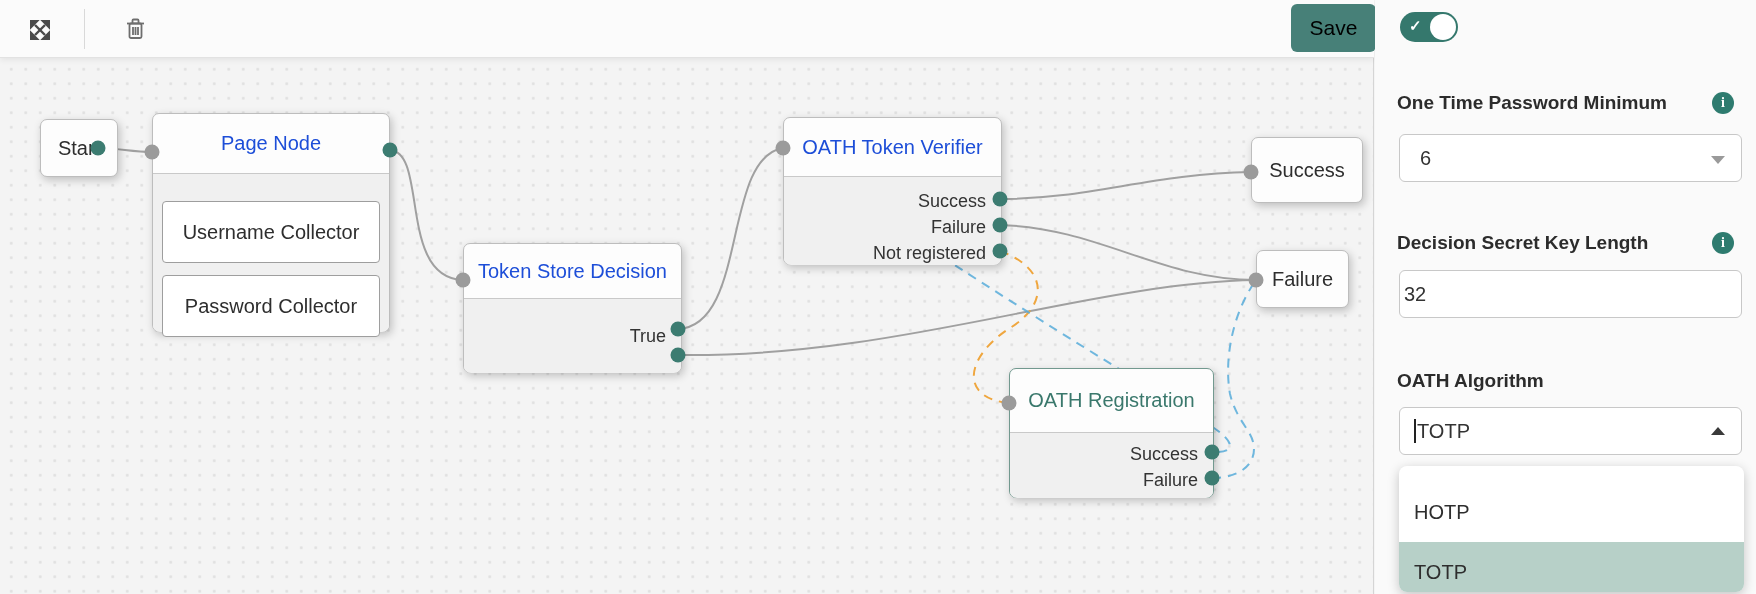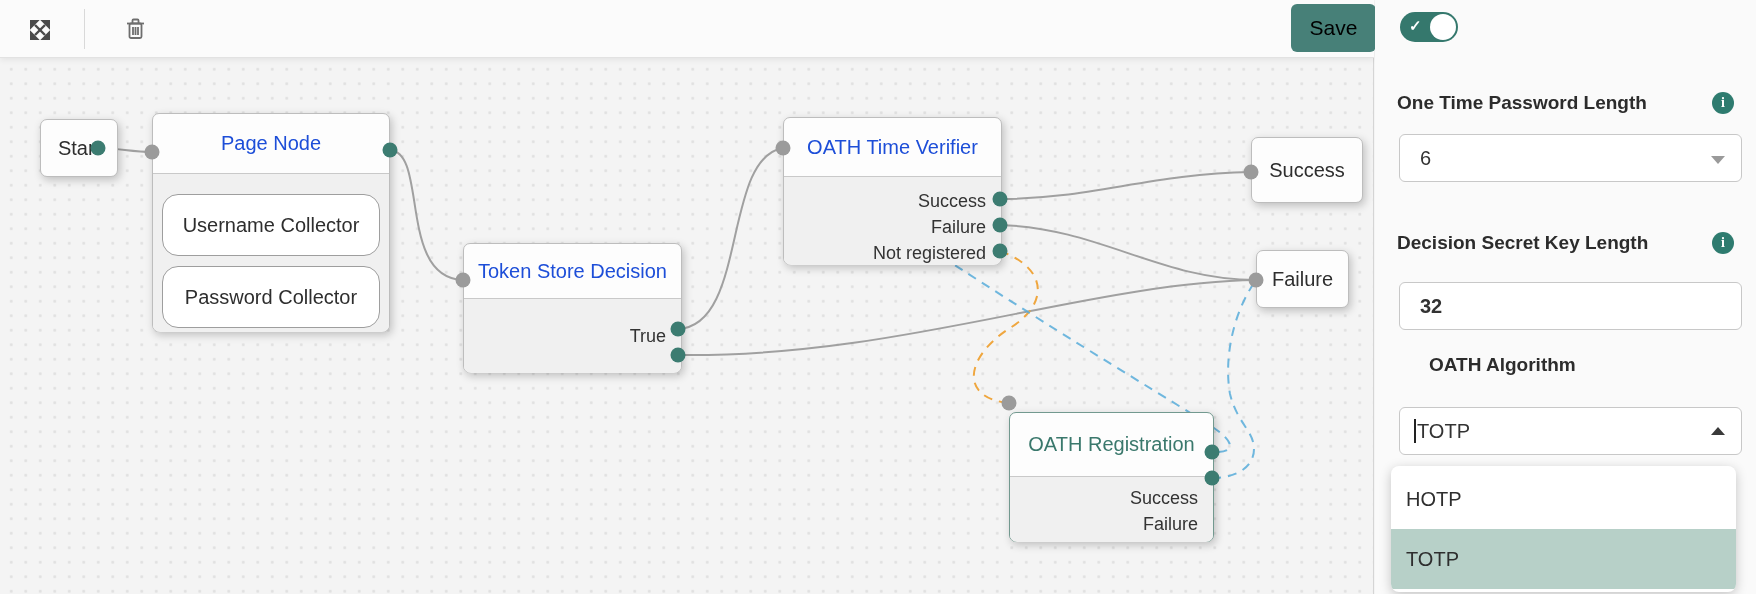--- a/index.html
+++ b/index.html
@@ -18,23 +18,23 @@
   .wire.dash-orange { stroke:#efa63e; stroke-dasharray:9 7; }
 
   
   .node { position:absolute; background:#fdfdfd; border:1px solid #bdbdbd;
     border-radius:7px; box-shadow:2px 3px 9px rgba(0,0,0,.22); color:#2e2e2e; }
   .node-header { display:flex; align-items:center; justify-content:center;
     font-size:20px; color:#1d4ed8; }
   .node-body { background:#f0f0f0; border-top:1px solid #c9c9c9;
     border-radius:0 0 7px 7px; }
   .leaf { display:flex; align-items:center; justify-content:center; font-size:20px; }
-  .child-node { background:#fff; border:1px solid #9e9e9e; border-radius:16px;
+  .child-node { background:#fff; border:1px solid #9e9e9e; border-radius:4px;
     display:flex; align-items:center; justify-content:center; font-size:20px;
-    margin:5px auto; width:218px; height:62px; }
+    margin:12px auto; width:218px; height:62px; }
   .out-row { height:26px; line-height:26px; text-align:right; padding-right:15px;
     font-size:18px; color:#333; }
   .node.selected { border:1px solid #72998f; }
   .node.selected .node-header { color:#3a786c; }
   .port { position:absolute; width:15px; height:15px; border-radius:50%;
     transform:translate(-50%,-50%); }
   .port.teal { background:#3c7c71; }
   .port.gray { background:#9b9b9b; }
 
   
@@ -63,23 +63,23 @@
     border:1px solid #c8c8c8; border-radius:6px; font-size:20px; color:#333;
     display:flex; align-items:center; }
   .caret-down { position:absolute; right:16px; top:21px; width:0; height:0;
     border-left:7px solid transparent; border-right:7px solid transparent;
     border-top:8px solid #9a9a9a; }
   .caret-up { position:absolute; right:16px; top:19px; width:0; height:0;
     border-left:7px solid transparent; border-right:7px solid transparent;
     border-bottom:8px solid #3a3a3a; }
   .cursor-bar { display:inline-block; width:2px; height:24px; background:#222;
     vertical-align:middle; margin-right:1px; }
-  .menu { position:absolute; left:16px; top:466px; width:345px; height:126px;
+  .menu { position:absolute; left:24px; top:466px; width:345px; height:126px;
     background:#fff; border-radius:8px; box-shadow:0 3px 12px rgba(0,0,0,.22);
-    padding:3px 0; overflow:hidden; }
+    padding:16px 0; overflow:hidden; }
   .menu-item { height:60px; display:flex; align-items:center; padding-left:15px;
     font-size:20px; color:#2e2e2e; }
   .menu-item.highlight { background:#b7d0c8; }
 </style>
 </head>
 <body>
 
 <div class="canvas">
 
   <svg class="wires">
@@ -116,30 +116,30 @@
     <div class="node-header" style="height:54px;">
       <span>Token Store Decision</span>
     </div>
     <div class="node-body" style="height:75px;padding-top:24px;">
       <div class="out-row">True</div>
     </div>
   </div>
 
   <div class="node" style="left:783px;top:117px;width:219px;height:148px;">
     <div class="node-header" style="height:58px;">
-      <span>OATH Time Verifier</span>
+      <span>OATH Token Verifier</span>
     </div>
     <div class="node-body" style="height:89px;padding-top:11px;">
       <div class="out-row">Success</div>
       <div class="out-row">Failure</div>
       <div class="out-row">Not registered</div>
     </div>
   </div>
 
-  <div class="node selected" style="left:1009px;top:368px;width:205px;height:130px;margin-top:44px;">
+  <div class="node selected" style="left:1009px;top:368px;width:205px;height:130px;">
     <div class="node-header" style="height:63px;">
       <span>OATH Registration</span>
     </div>
     <div class="node-body" style="height:66px;padding-top:8px;">
       <div class="out-row">Success</div>
       <div class="out-row">Failure</div>
     </div>
   </div>
 
   <div class="node leaf" style="left:1251px;top:137px;width:112px;height:66px;">
@@ -191,34 +191,34 @@
   <button class="save-btn">Save</button>
 </div>
 
 <div class="panel">
 
   <div class="toggle">
     <span class="check">✓</span>
     <span class="knob"></span>
   </div>
 
-  <div class="fld-label" style="top:92px;">One Time Password Length</div>
+  <div class="fld-label" style="top:92px;">One Time Password Minimum</div>
   <div class="info" style="top:92px;">i</div>
   <div class="fld-box" style="top:134px;padding-left:20px;">
     <span>6</span>
     <span class="caret-down"></span>
   </div>
 
   <div class="fld-label" style="top:232px;">Decision Secret Key Length</div>
   <div class="info" style="top:232px;">i</div>
-  <div class="fld-box" style="top:282px;padding-left:20px;font-weight:bold;">
+  <div class="fld-box" style="top:270px;padding-left:4px;">
     <span>32</span>
   </div>
 
-  <div class="fld-label" style="top:354px;margin-left:32px;">OATH Algorithm</div>
+  <div class="fld-label" style="top:370px;">OATH Algorithm</div>
   <div class="fld-box" style="top:407px;padding-left:14px;">
     <span class="cursor-bar"></span>
     <span>TOTP</span>
     <span class="caret-up"></span>
   </div>
 
   <div class="menu">
     <div class="menu-item">HOTP</div>
     <div class="menu-item highlight">TOTP</div>
   </div>

